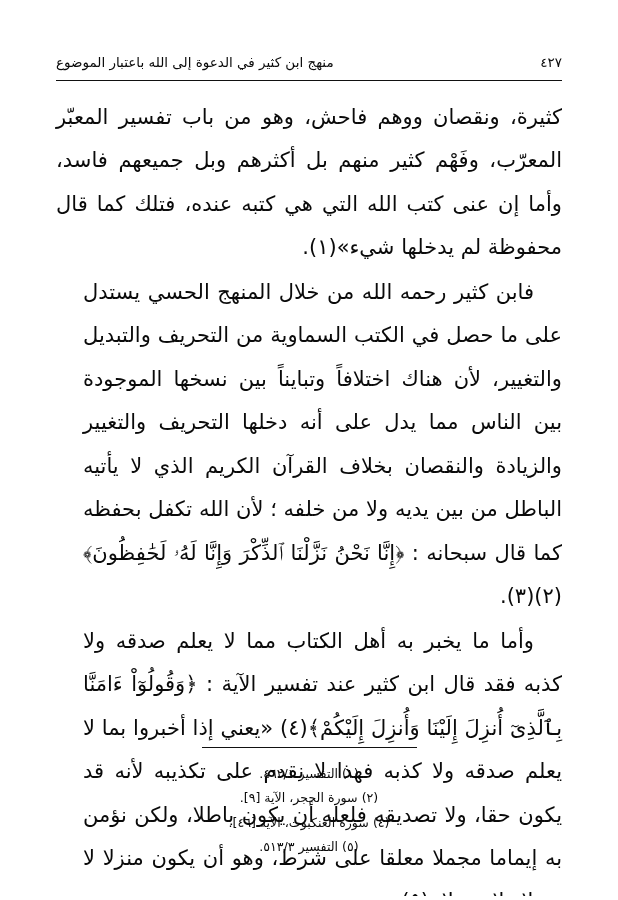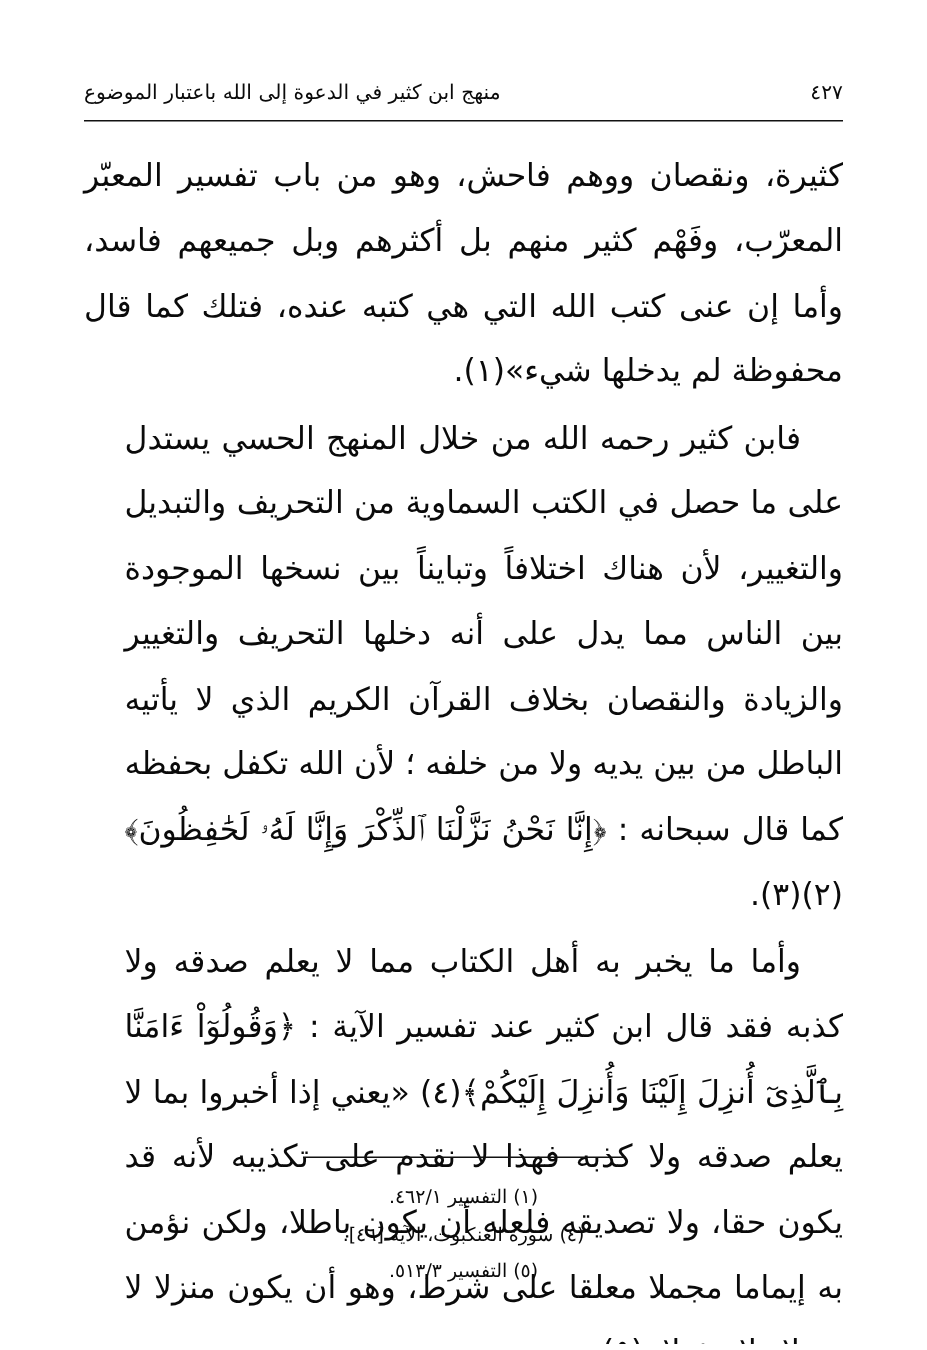--- a/index.html
+++ b/index.html
@@ -103,17 +103,18 @@
 
   <div class="body">
     <p class="para">كثيرة، ونقصان ووهم فاحش، وهو من باب تفسير المعبّر المعرّب، وفَهْم كثير منهم بل أكثرهم وبل جميعهم فاسد، وأما إن عنى كتب الله التي هي كتبه عنده، فتلك كما قال محفوظة لم يدخلها شيء»(١).</p>
     <p class="para indent">فابن كثير رحمه الله من خلال المنهج الحسي يستدل على ما حصل في الكتب السماوية من التحريف والتبديل والتغيير، لأن هناك اختلافاً وتبايناً بين نسخها الموجودة بين الناس مما يدل على أنه دخلها التحريف والتغيير والزيادة والنقصان بخلاف القرآن الكريم الذي لا يأتيه الباطل من بين يديه ولا من خلفه ؛ لأن الله تكفل بحفظه كما قال سبحانه : ﴿إِنَّا نَحْنُ نَزَّلْنَا ٱلذِّكْرَ وَإِنَّا لَهُۥ لَحَٰفِظُونَ﴾(٢)(٣).</p>
     <p class="para indent">وأما ما يخبر به أهل الكتاب مما لا يعلم صدقه ولا كذبه فقد قال ابن كثير عند تفسير الآية : ﴿وَقُولُوٓاْ ءَامَنَّا بِٱلَّذِىٓ أُنزِلَ إِلَيْنَا وَأُنزِلَ إِلَيْكُمْ﴾(٤) «يعني إذا أخبروا بما لا يعلم صدقه ولا كذبه فهذا لا نقدم على تكذيبه لأنه قد يكون حقا، ولا تصديقه فلعله أن يكون باطلا، ولكن نؤمن به إيماما مجملا معلقا على شرط، وهو أن يكون منزلا لا مبدلا ولا مؤولا»(٥).</p>
   </div>
 
   <div class="footnotes-wrap">
     <div class="footnotes-rule"></div>
     <div class="footnote">(١) التفسير ٤٦٢/١.</div>
+    <div class="footnote">(٢) سورة الحجر، الآية [٩].</div>
     <div class="footnote">(٤) سورة العنكبوت، الآية [٤٦].</div>
     <div class="footnote">(٥) التفسير ٥١٣/٣.</div>
   </div>
 
 </div>
 
 </body></html>

